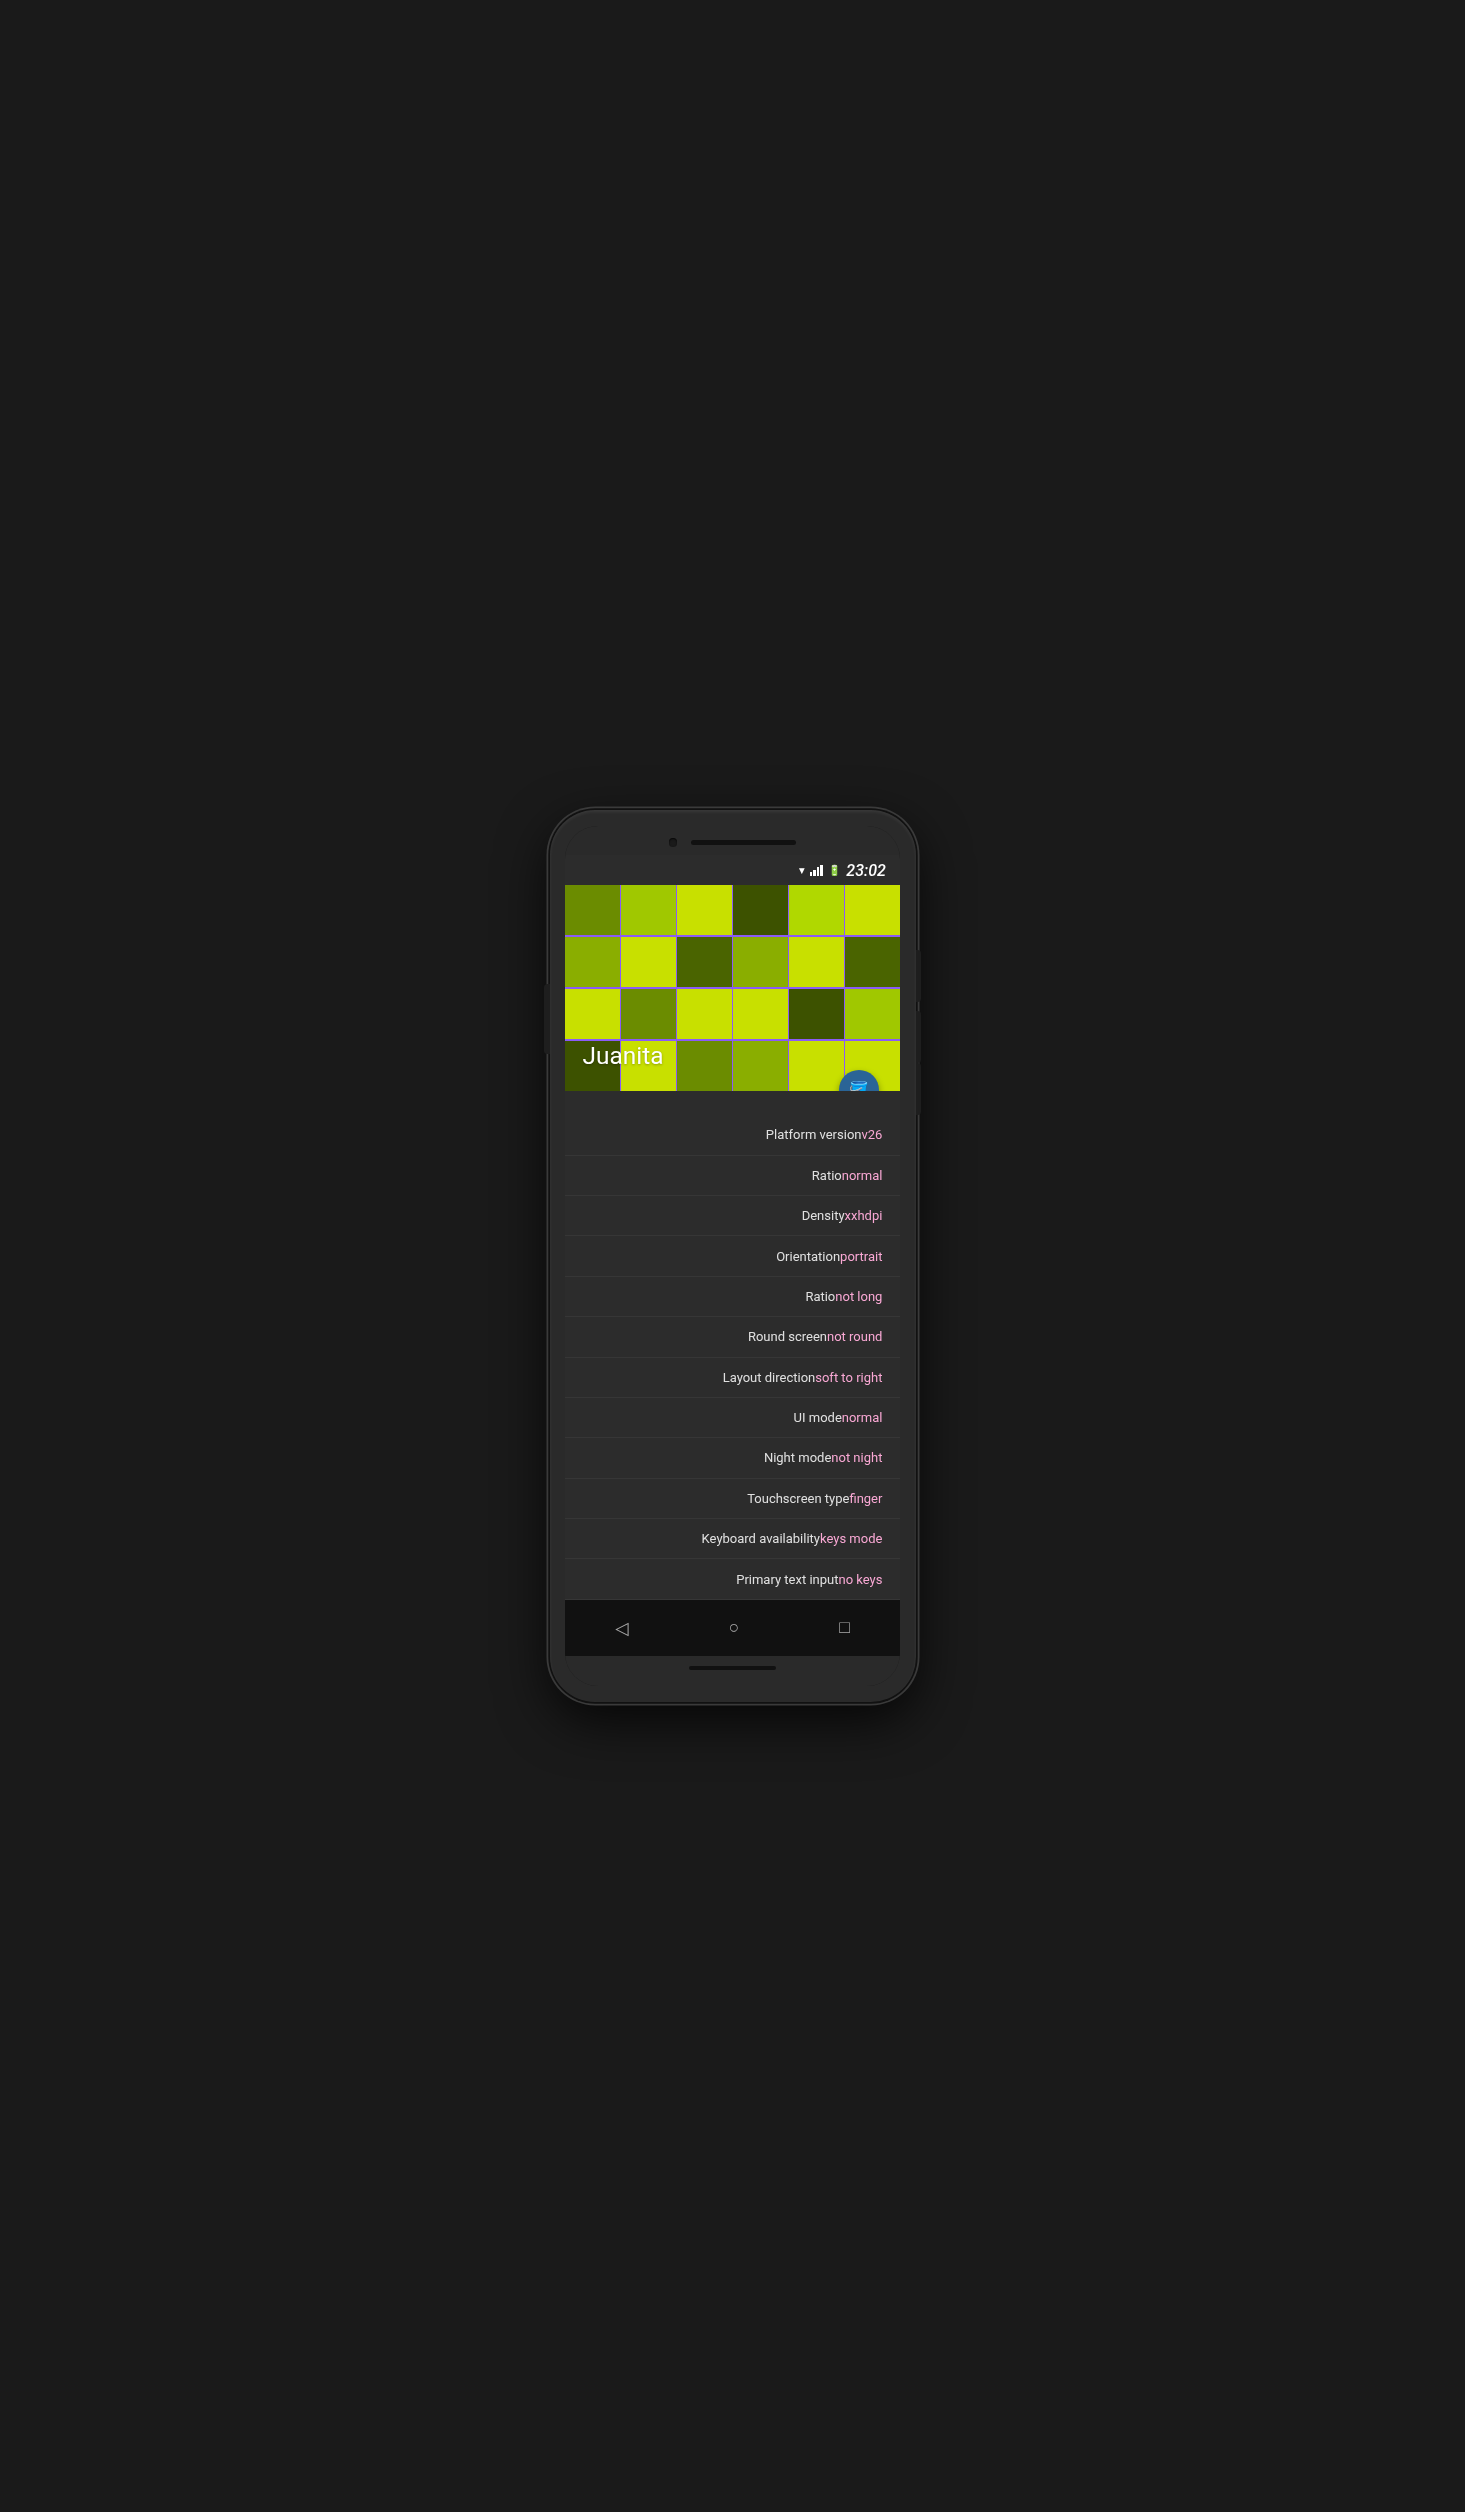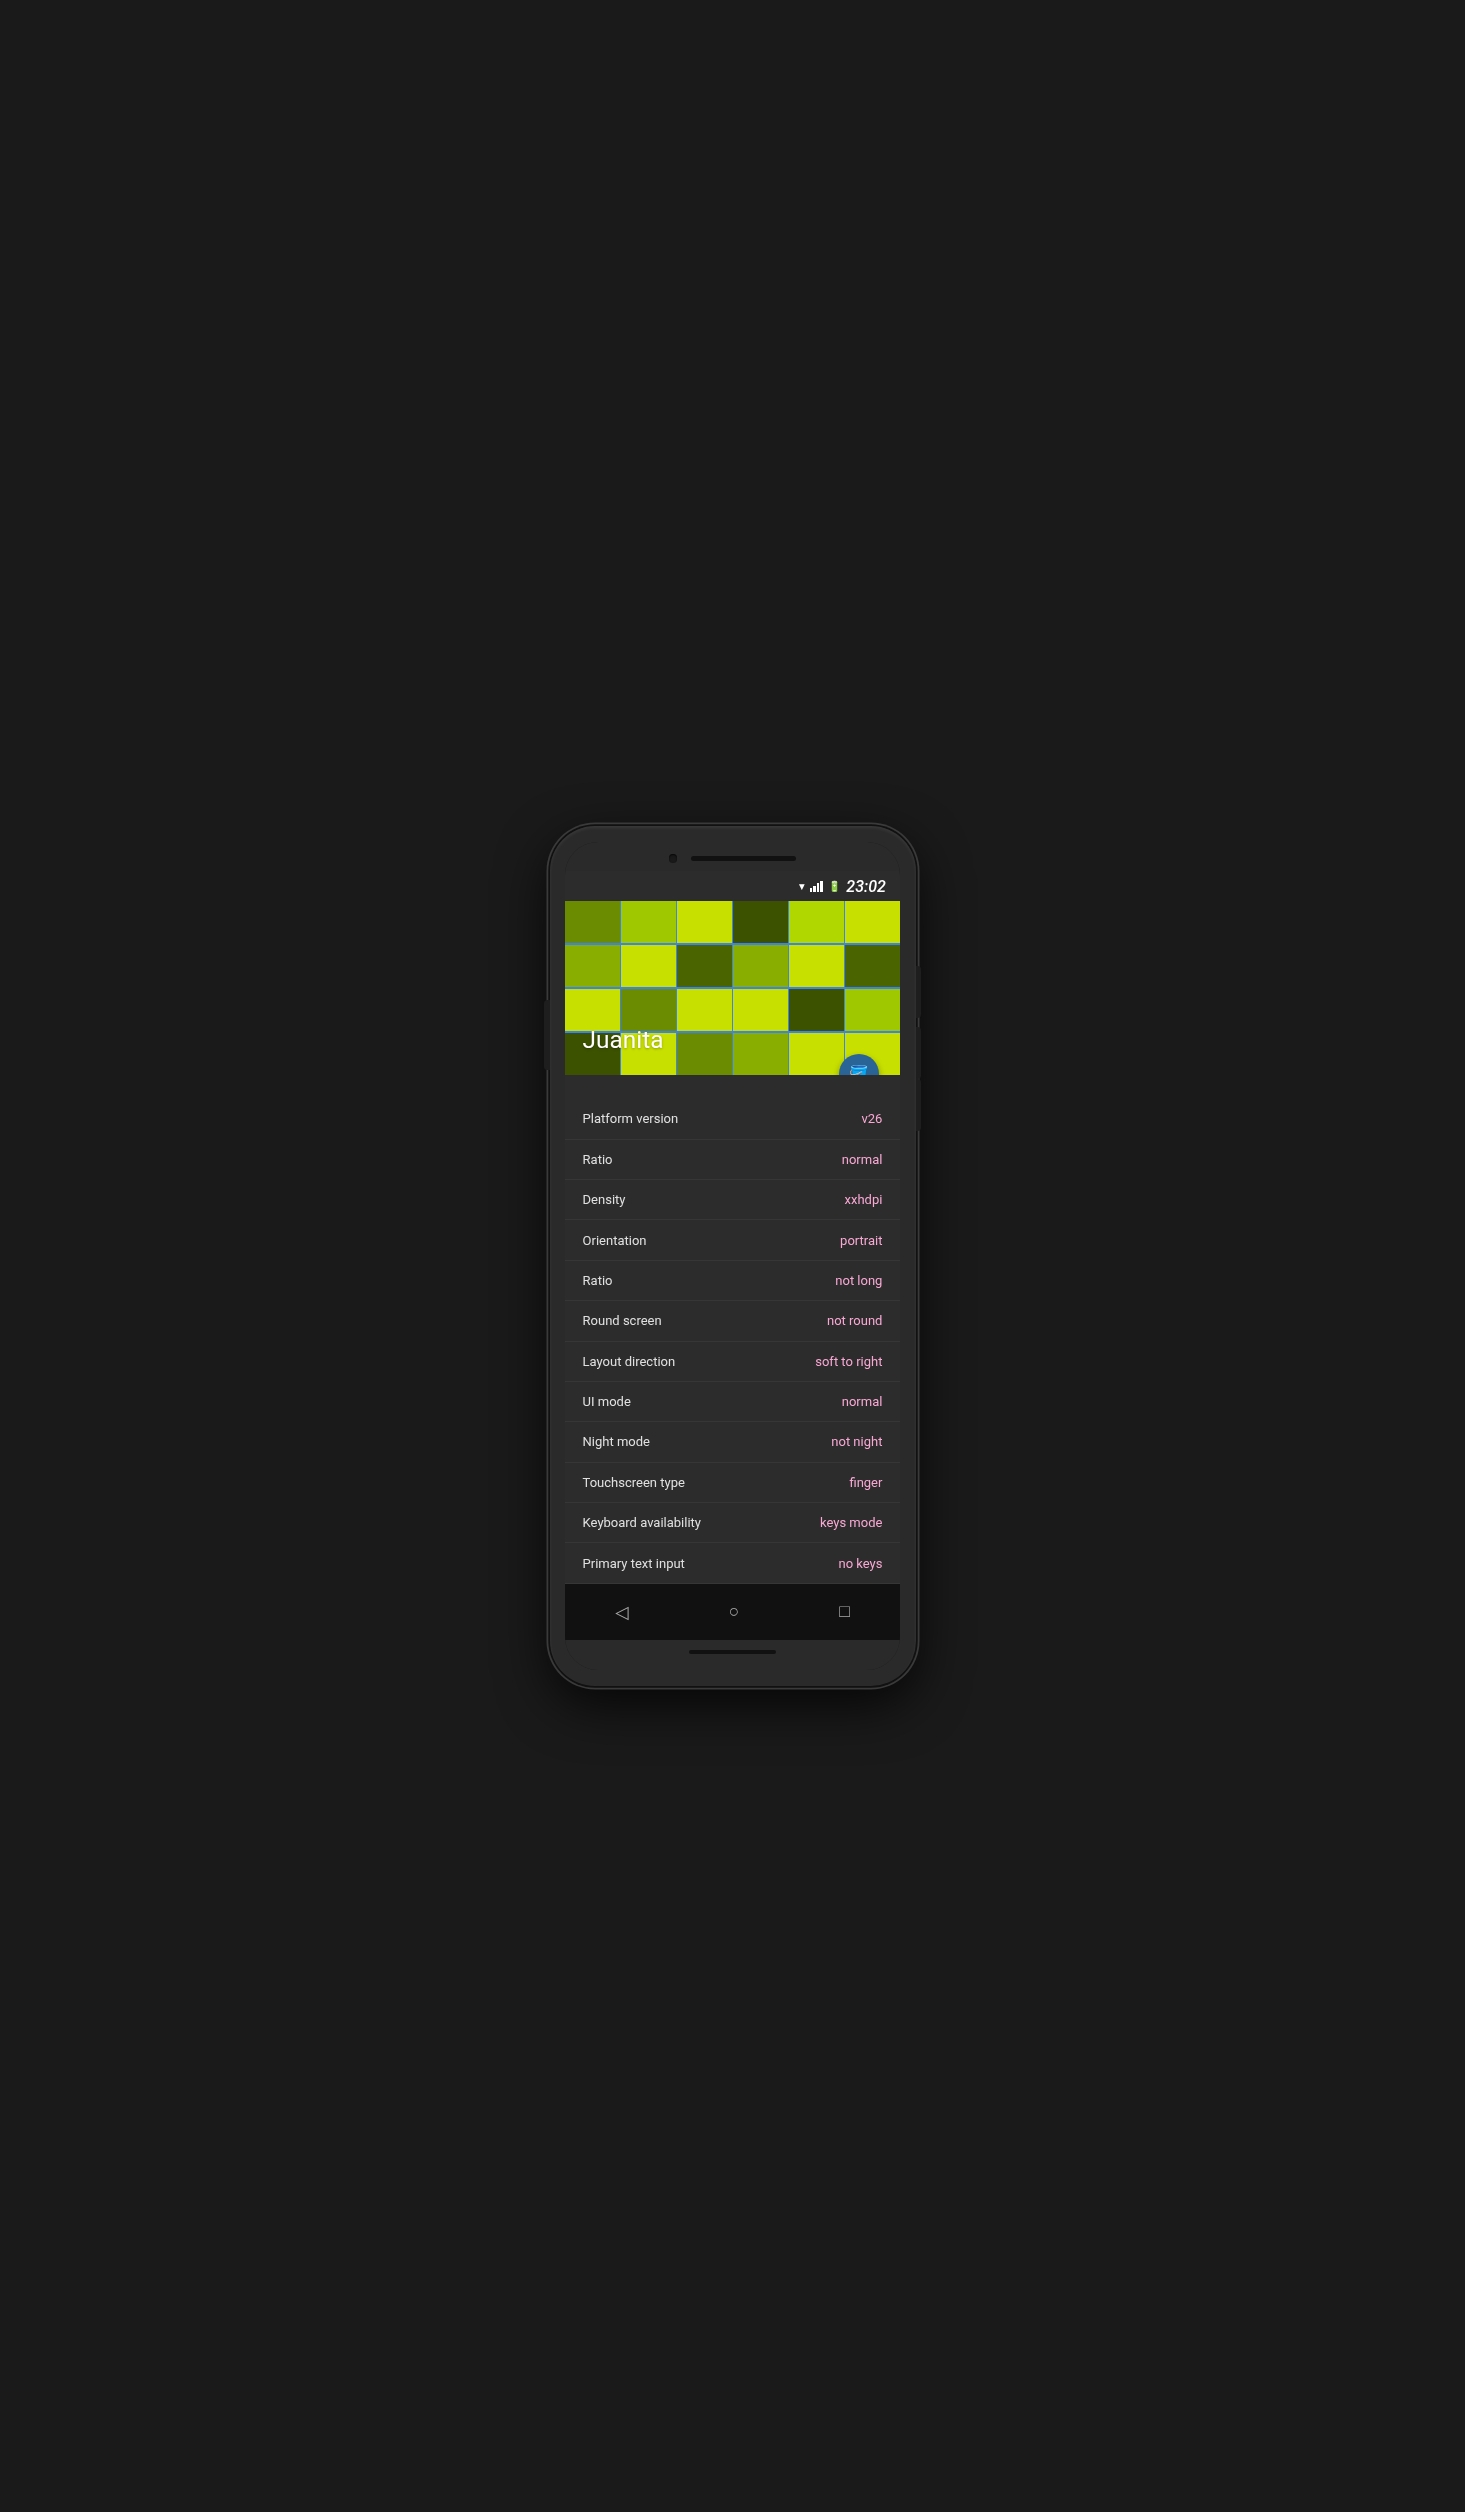--- a/index.html
+++ b/index.html
@@ -129,22 +129,22 @@
     }
 
     .battery-icon {
       color: #fff;
       font-size: 10.5px;
     }
 
     
     .app-header {
       position: relative;
-      height: 174px;
-      background: #3b82f6;
+      height: 206px;
+      background: #8b5cf6;
       overflow: hidden;
     }
 
     .mosaic-grid {
       position: absolute;
       top: 0; left: 0; right: 0; bottom: 0;
       display: grid;
       grid-template-columns: repeat(6, 1fr);
       grid-template-rows: repeat(4, 1fr);
       gap: 1.7px;
@@ -191,20 +191,21 @@
     .content-list {
       background: #2c2c2c;
       padding-top: 24.4px;
     }
 
     .list-item {
       display: flex;
       align-items: center;
       padding: 12.2px 17.4px;
       border-bottom: 0.9px solid rgba(255,255,255,0.05);
+      text-align: right;
     }
 
     .item-label {
       color: #e0e0e0;
       font-size: 13px;
       flex: 1;
       font-weight: 400;
     }
 
     .item-value {

